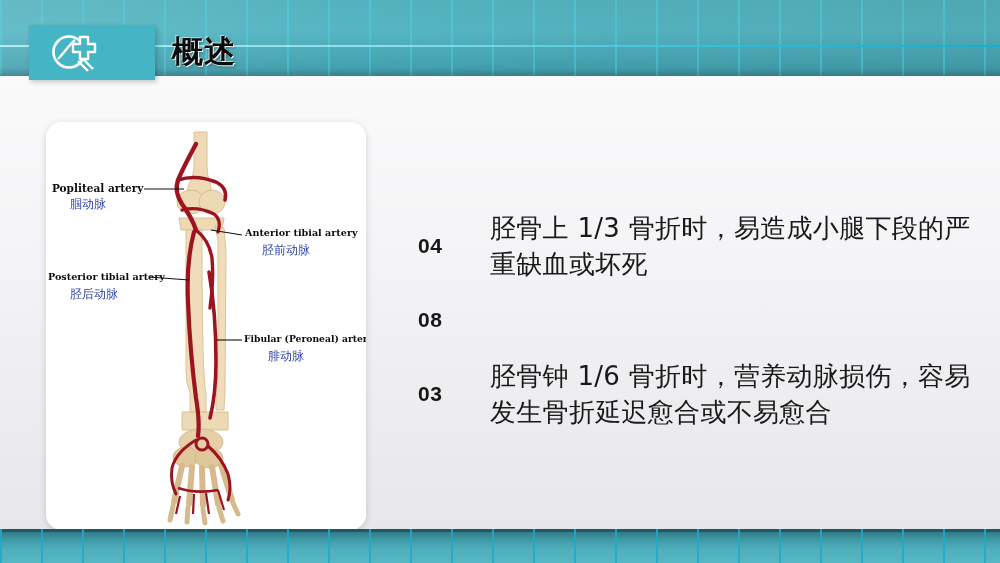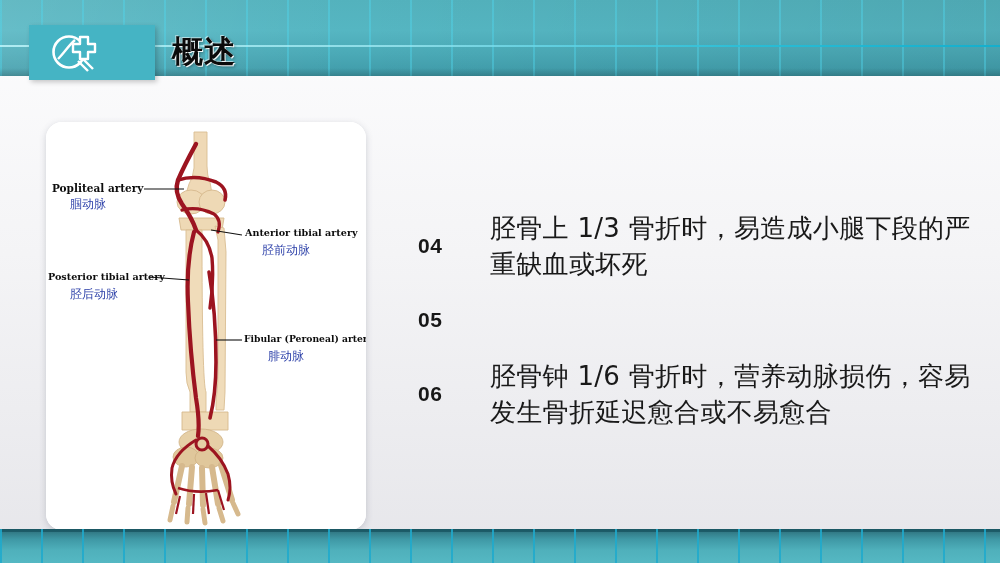--- a/index.html
+++ b/index.html
@@ -264,25 +264,25 @@
 
   <div class="list">
 
     <div class="row">
       <div class="num">04</div>
       <div class="body">胫骨上 1/3 骨折时，易造成小腿下段的严
 重缺血或坏死</div>
     </div>
 
     <div class="row">
-      <div class="num">05</div>
+      <div class="num">08</div>
     </div>
 
     <div class="row">
-      <div class="num">06</div>
+      <div class="num">03</div>
       <div class="body">胫骨钟 1/6 骨折时，营养动脉损伤，容易
 发生骨折延迟愈合或不易愈合</div>
     </div>
 
   </div>
 
   <div class="bottom-band">
     <div class="topedge"></div>
     <div class="vgrid"></div>
   </div>

